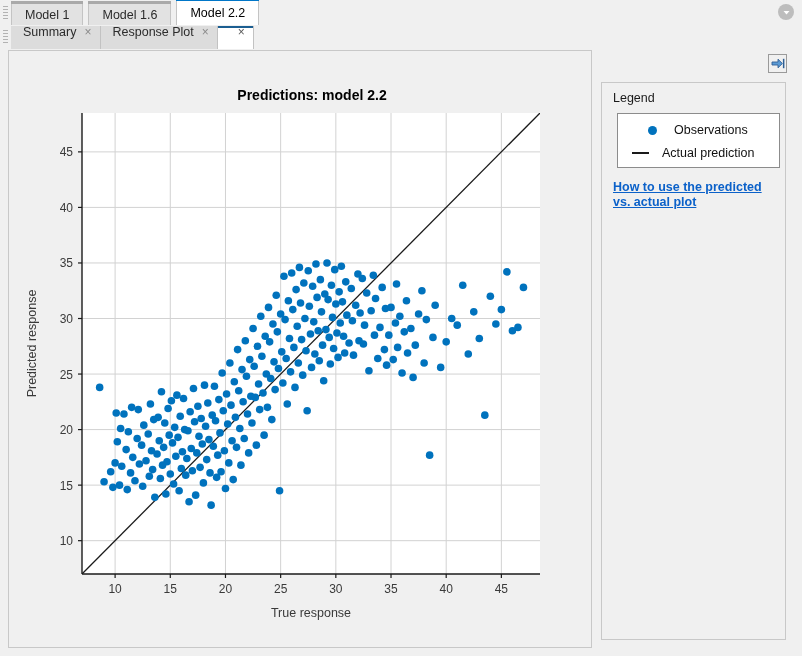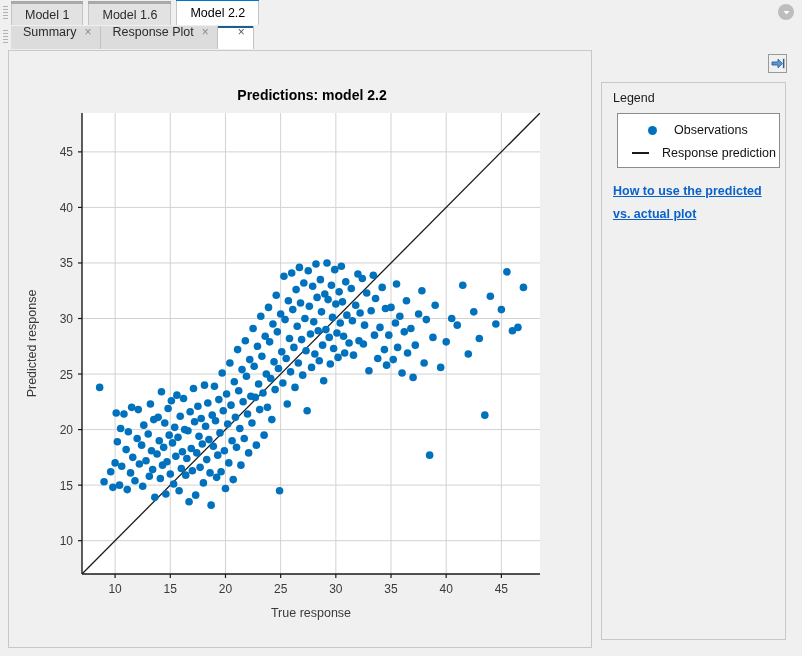--- a/index.html
+++ b/index.html
@@ -182,21 +182,21 @@
   }
   .legend-label { font-size: 12.5px; color: #111; }
 
   .help-link {
     position: absolute; left: 11px; top: 97px;
     width: 168px;
     font-size: 12.5px;
     font-weight: bold;
     color: #0b61c9;
     text-decoration: underline;
-    line-height: 23px;
+    line-height: 15px;
     cursor: pointer;
   }
 
   
   .chart-title {
     position: absolute;
     left: 0; right: 0; top: 36px;
     text-align: center;
     font-size: 14px;
     font-weight: bold;
@@ -611,21 +611,21 @@
           <div class="legend-row r0">
             <span class="legend-key">
                 <span class="dot"></span>
               </span>
             <span class="legend-label">Observations</span>
           </div>
           <div class="legend-row r1">
             <span class="legend-key">
                 <span class="dash"></span>
               </span>
-            <span class="legend-label">Response prediction</span>
+            <span class="legend-label">Actual prediction</span>
           </div>
         </div>
 
         <div class="help-link">How to use the predicted vs. actual plot</div>
       </div>
     </div>
 
   </div>
 </div>
 

